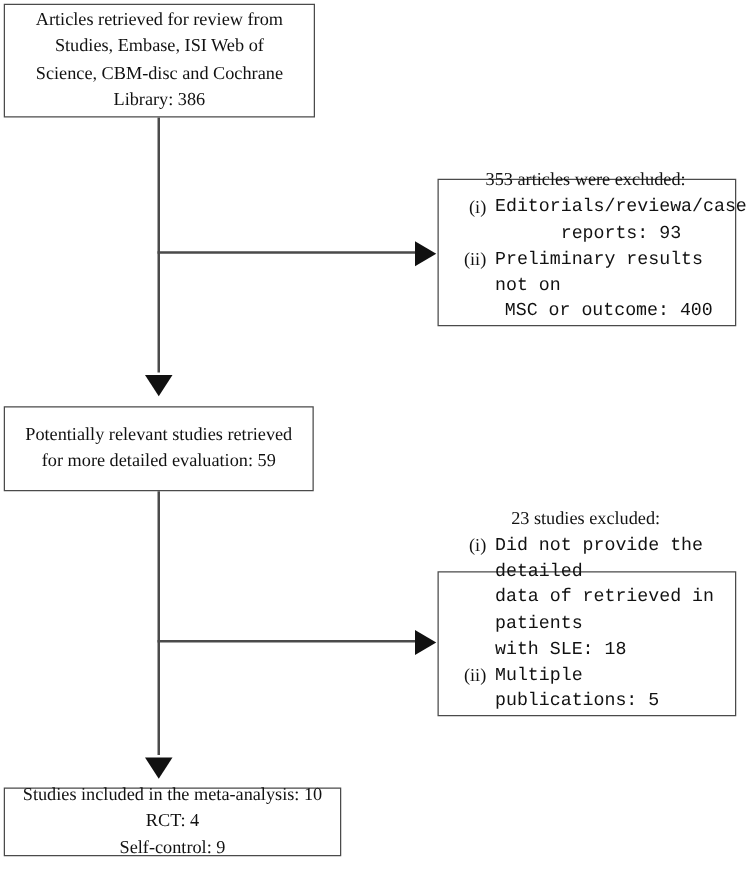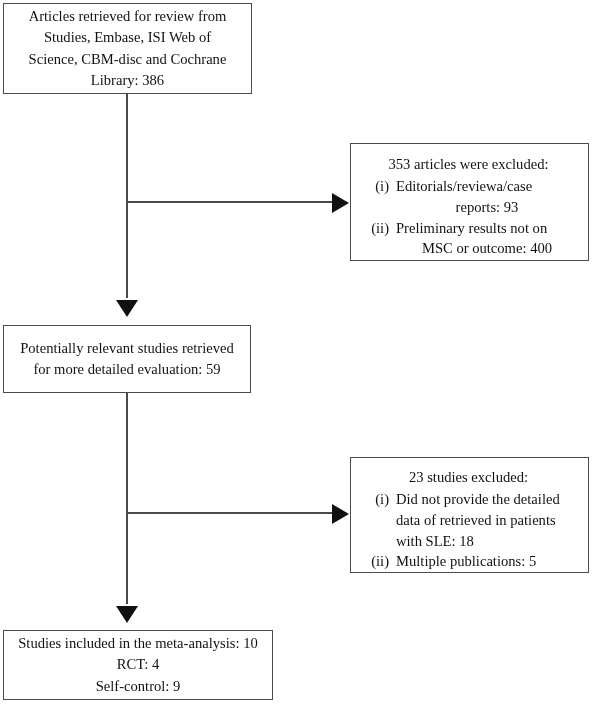--- a/index.html
+++ b/index.html
@@ -41,29 +41,29 @@
     width: 249px; height: 91px;
     padding: 0 6px;
   }
   #node-relevant {
     left: 3px;  top: 325px;
     width: 248px; height: 68px;
     padding: 16px 6px;
   }
   #node-included {
     left: 3px;  top: 630px;
-    width: 270px; height: 70px;
+    width: 270px; height: 55px;
     padding: 0 8px;
   }
 
   
   .node-excl {
     text-align: left;
     padding: 0 10px 0 8px;
-    justify-content: center;
+    justify-content: flex-end;
   }
   #node-excluded-1 {
     left: 350px; top: 143px;
     width: 239px; height: 118px;
   }
   #node-excluded-2 {
     left: 350px; top: 457px;
     width: 239px; height: 116px;
   }
   .excl-head {
@@ -78,21 +78,21 @@
     font-size: 14.6px;
     line-height: 1.42;
   }
   .excl-marker {
     flex: 0 0 auto;
     width: 30px;
     text-align: right;
     padding-right: 7px;
   }
   .excl-text { flex: 1 1 auto; }
-  .excl-text .sub { display: block; }
+  .excl-text .sub { display: block; font-family: Liberation Mono, monospace; }
   .excl-text .sub.center { text-align: center; }
 
   
   .vline {
     position: absolute;
     width: 1.6px;
     background: #4a4a4a;
   }
   .hline {
     position: absolute;

